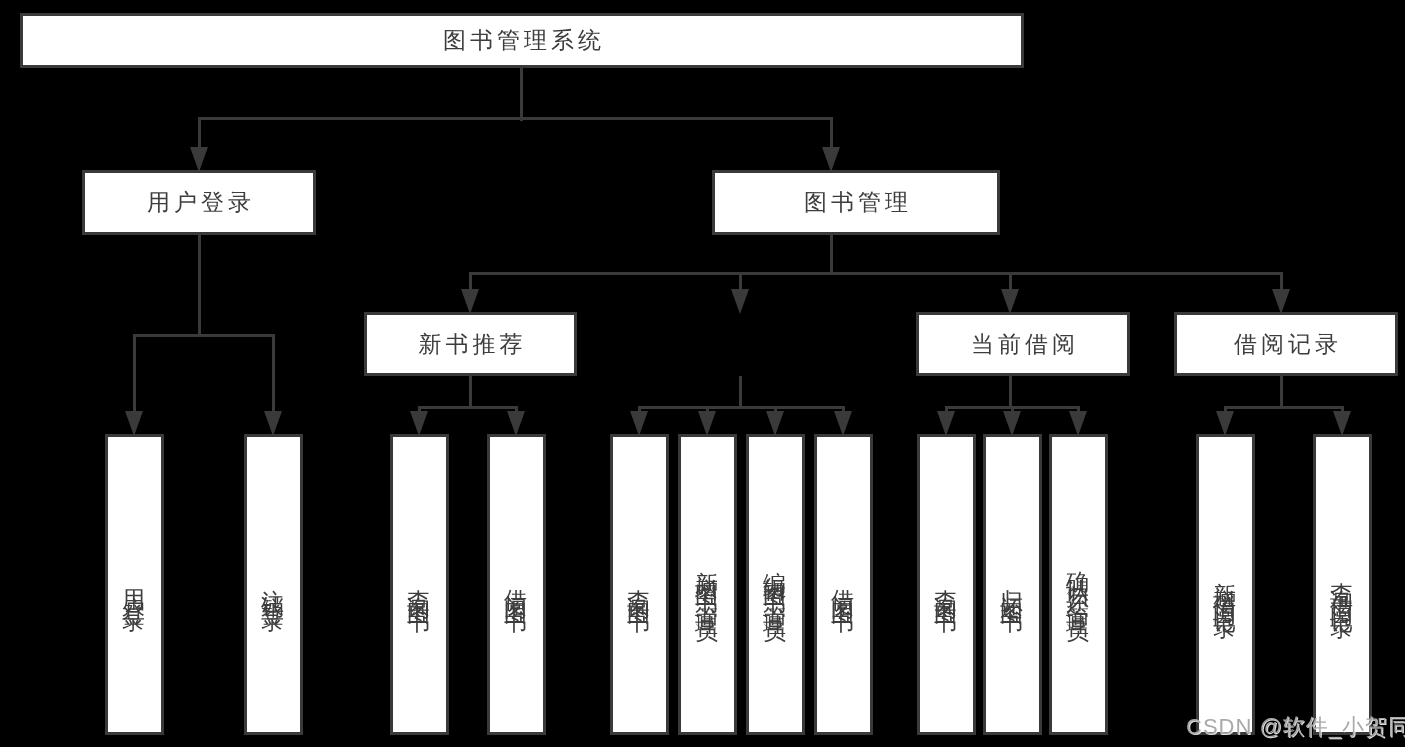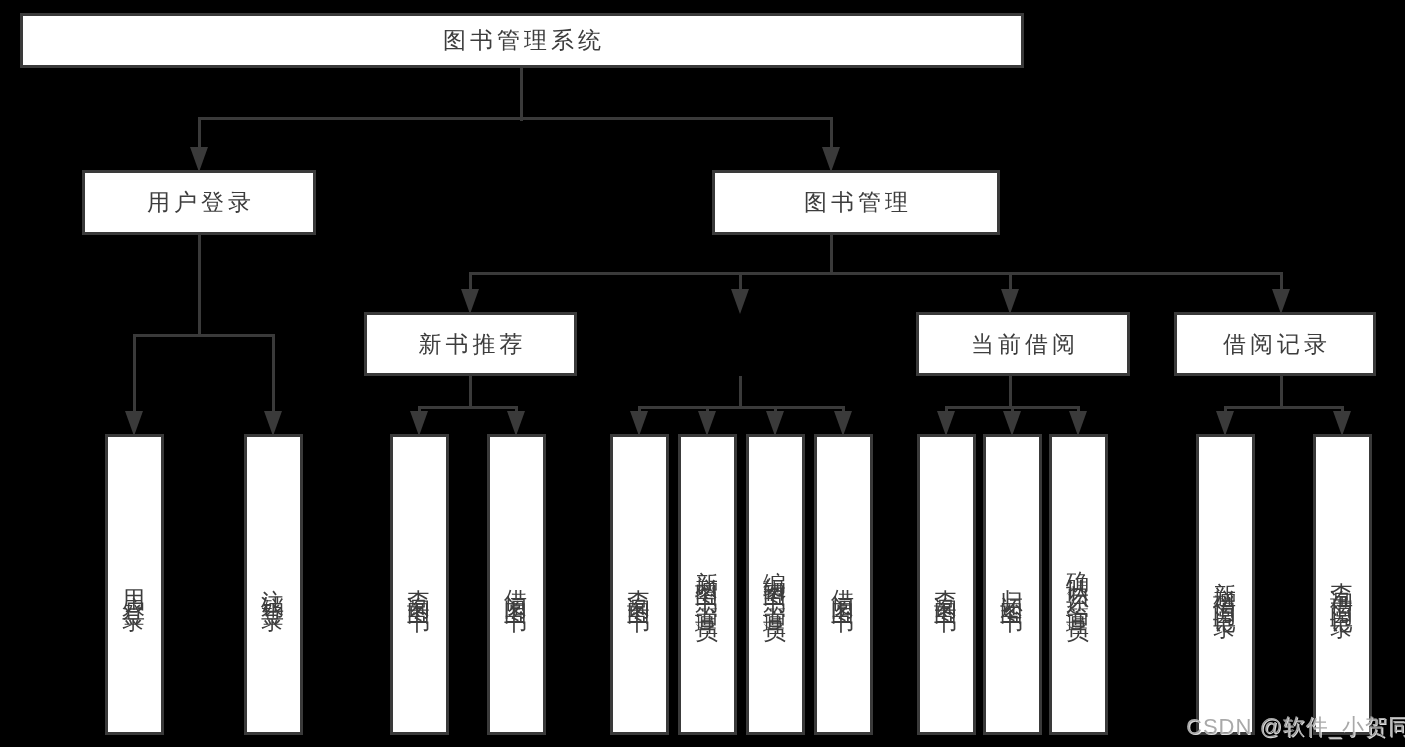--- a/index.html
+++ b/index.html
@@ -102,21 +102,21 @@
   <div class="node" style="left:712px; top:170px; width:288px; height:65px;">
     <span class="lbl">图书管理</span>
   </div>
 
   <div class="node" style="left:364px; top:312px; width:213px; height:64px;">
     <span class="lbl">新书推荐</span>
   </div>
   <div class="node" style="left:876px; top:312px; width:214px; height:64px;margin-left:40px;">
     <span class="lbl">当前借阅</span>
   </div>
-  <div class="node" style="left:1174px; top:312px; width:202px; height:64px;">
+  <div class="node" style="left:1174px; top:312px; width:224px; height:64px;">
     <span class="lbl">借阅记录</span>
   </div>
 
   <div class="node vtext" style="left:105px; top:434px; width:59px; height:301px;">
     <span class="lbl">用户登录</span>
   </div>
   <div class="node vtext" style="left:244px; top:434px; width:59px; height:301px;">
     <span class="lbl">注销登录</span>
   </div>
   <div class="node vtext" style="left:390px; top:434px; width:59px; height:301px;">

